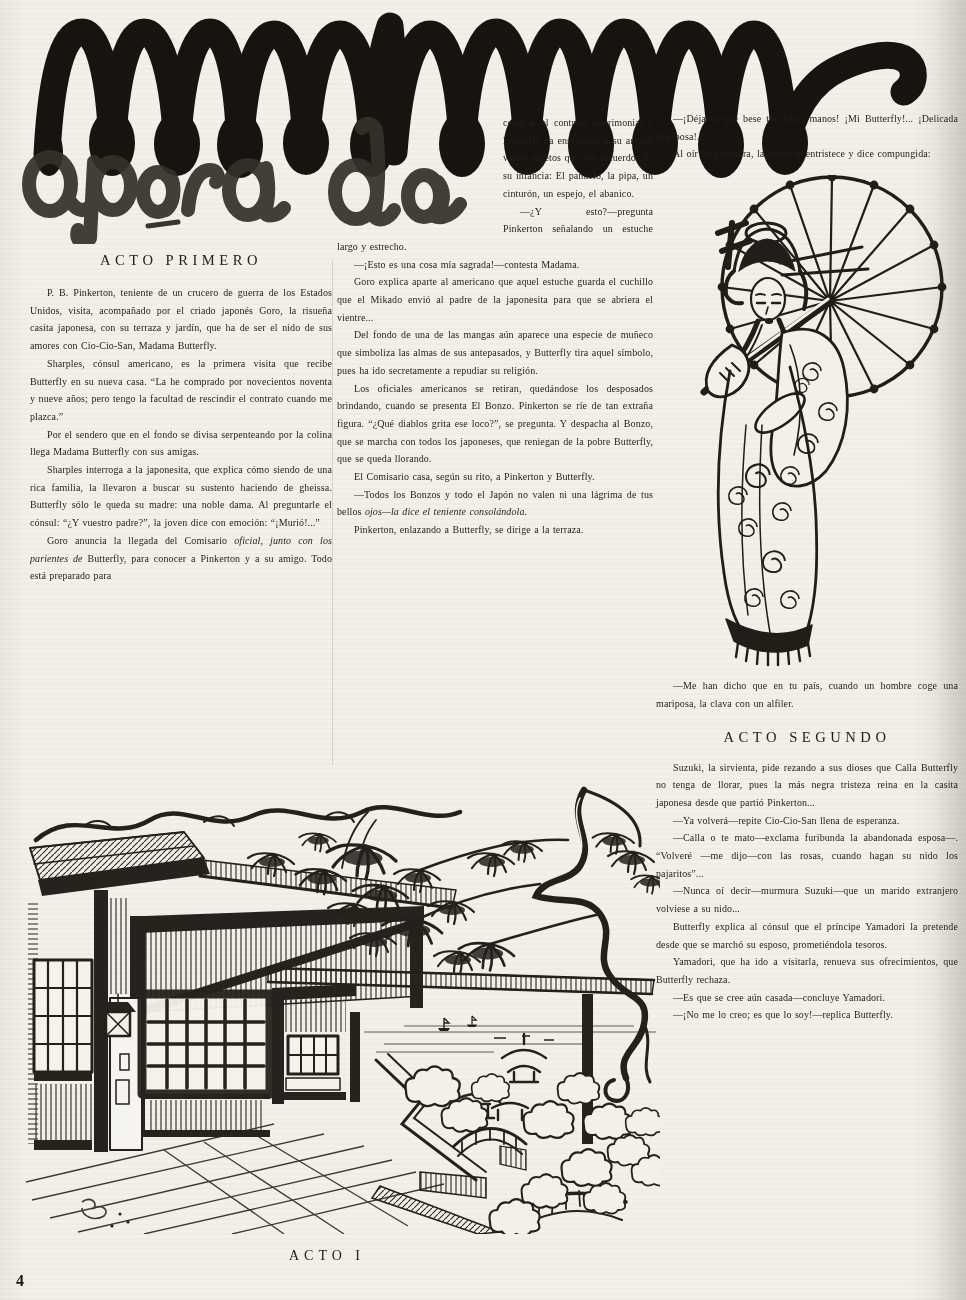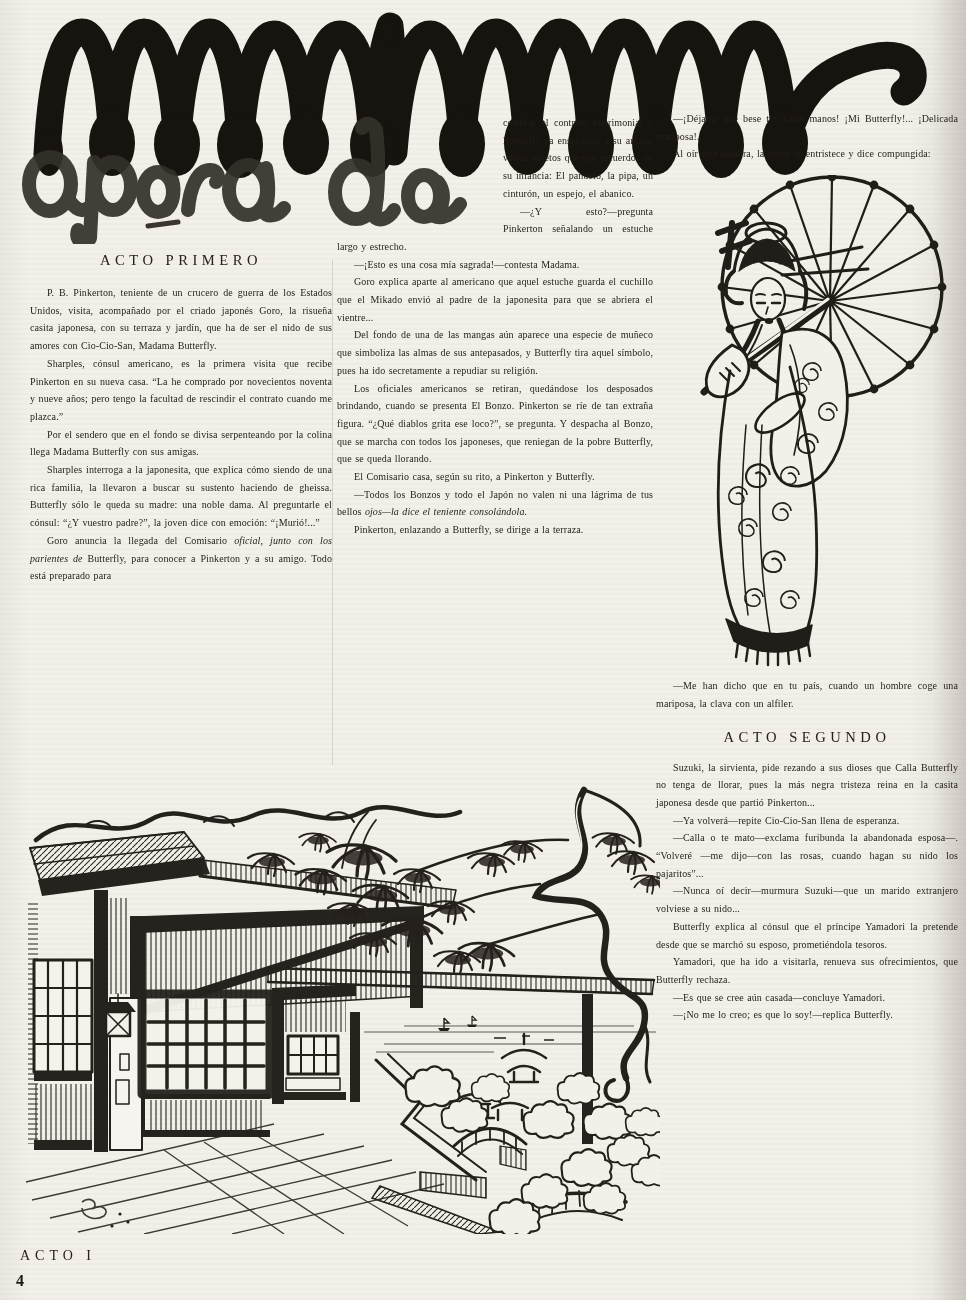--- a/index.html
+++ b/index.html
@@ -21,21 +21,21 @@
   .para{margin:0;text-align:justify;font-size:10px;line-height:17.7px;word-spacing:.8px;letter-spacing:.1px;}
   .para.ind{text-indent:17px;}
   .ital{font-style:italic;}
   .act-heading{text-align:center;font-size:14.6px;font-weight:normal;letter-spacing:4.5px;
     margin:0 0 15px 0;color:#262118;}
   .act2-heading{margin:16px 0 13px 0;}
   .spacer-opera{float:left;width:166px;height:122px;}
   .colrule{position:absolute;left:332px;top:260px;width:1px;height:505px;background:rgba(40,35,28,.14);}
   .fig-geisha{width:290px;height:492px;margin:12px auto 10px auto;}
   .stage{position:absolute;left:24px;top:782px;width:636px;height:452px;}
-  .caption{position:absolute;left:20px;top:1248px;width:636px;text-align:left;
+  .caption{position:absolute;left:9px;top:1248px;width:636px;text-align:center;
     font-size:14px;letter-spacing:5px;color:#262118;}
   .pagenum{position:absolute;left:16px;top:1272px;font-size:16px;font-weight:bold;color:#1d1a15;}
   #t-madama{position:absolute;left:22px;top:4px;width:920px;height:180px;}
   #t-opera{position:absolute;left:12px;top:112px;width:500px;height:132px;}
   svg{display:block;}
 </style>
 </head>
 <body>
 
 <div class="sheet">
@@ -90,21 +90,21 @@
       <path d="M136,114 L166,110" stroke="#3a352e" stroke-width="5" stroke-linecap="round"></path>
     </svg>
   </div>
 
   <div class="colrule"></div>
 
   <div id="col1" class="col">
     <h2 class="act-heading">ACTO PRIMERO</h2>
     <div>
         <p class="para ind"><span>P. B. Pinkerton, teniente de un crucero de guerra de los Estados Unidos, visita, acompañado por el criado japonés Goro, la risueña casita japonesa, con su terraza y jardín, que ha de ser el nido de sus amores con Cio-Cio-San, Madama Butterfly.</span></p>
-        <p class="para ind"><span>Sharples, cónsul americano, es la primera visita que recibe Pinkerton en su nueva casa. “La he comprado por novecientos noventa y nueve años; pero tengo la facultad de rescindir el contrato cuando me plazca.”</span></p>
+        <p class="para ind"><span>Sharples, cónsul americano, es la primera visita que recibe Butterfly en su nueva casa. “La he comprado por novecientos noventa y nueve años; pero tengo la facultad de rescindir el contrato cuando me plazca.”</span></p>
         <p class="para ind"><span>Por el sendero que en el fondo se divisa serpenteando por la colina llega Madama Butterfly con sus amigas.</span></p>
         <p class="para ind"><span>Sharples interroga a la japonesita, que explica cómo siendo de una rica familia, la llevaron a buscar su sustento haciendo de gheissa. Butterfly sólo le queda su madre: una noble dama. Al preguntarle el cónsul: “¿Y vuestro padre?”, la joven dice con emoción: “¡Murió!...”</span></p>
         <p class="para ind"><span>Goro anuncia la llegada del Comisario </span><span class="ital">oficial, junto con los parientes de </span><span>Butterfly, para conocer a Pinkerton y a su amigo. Todo está preparado para</span></p>
       </div>
   </div>
 
   <div id="col2" class="col">
     <div class="spacer-opera"></div>
     <div>
         <p class="para"><span>celebrar el contrato matrimonial y Butterfly va enseñando a su amado varios objetos que son recuerdos de su infancia: El pañuelo, la pipa, un cinturón, un espejo, el abanico.</span></p>

